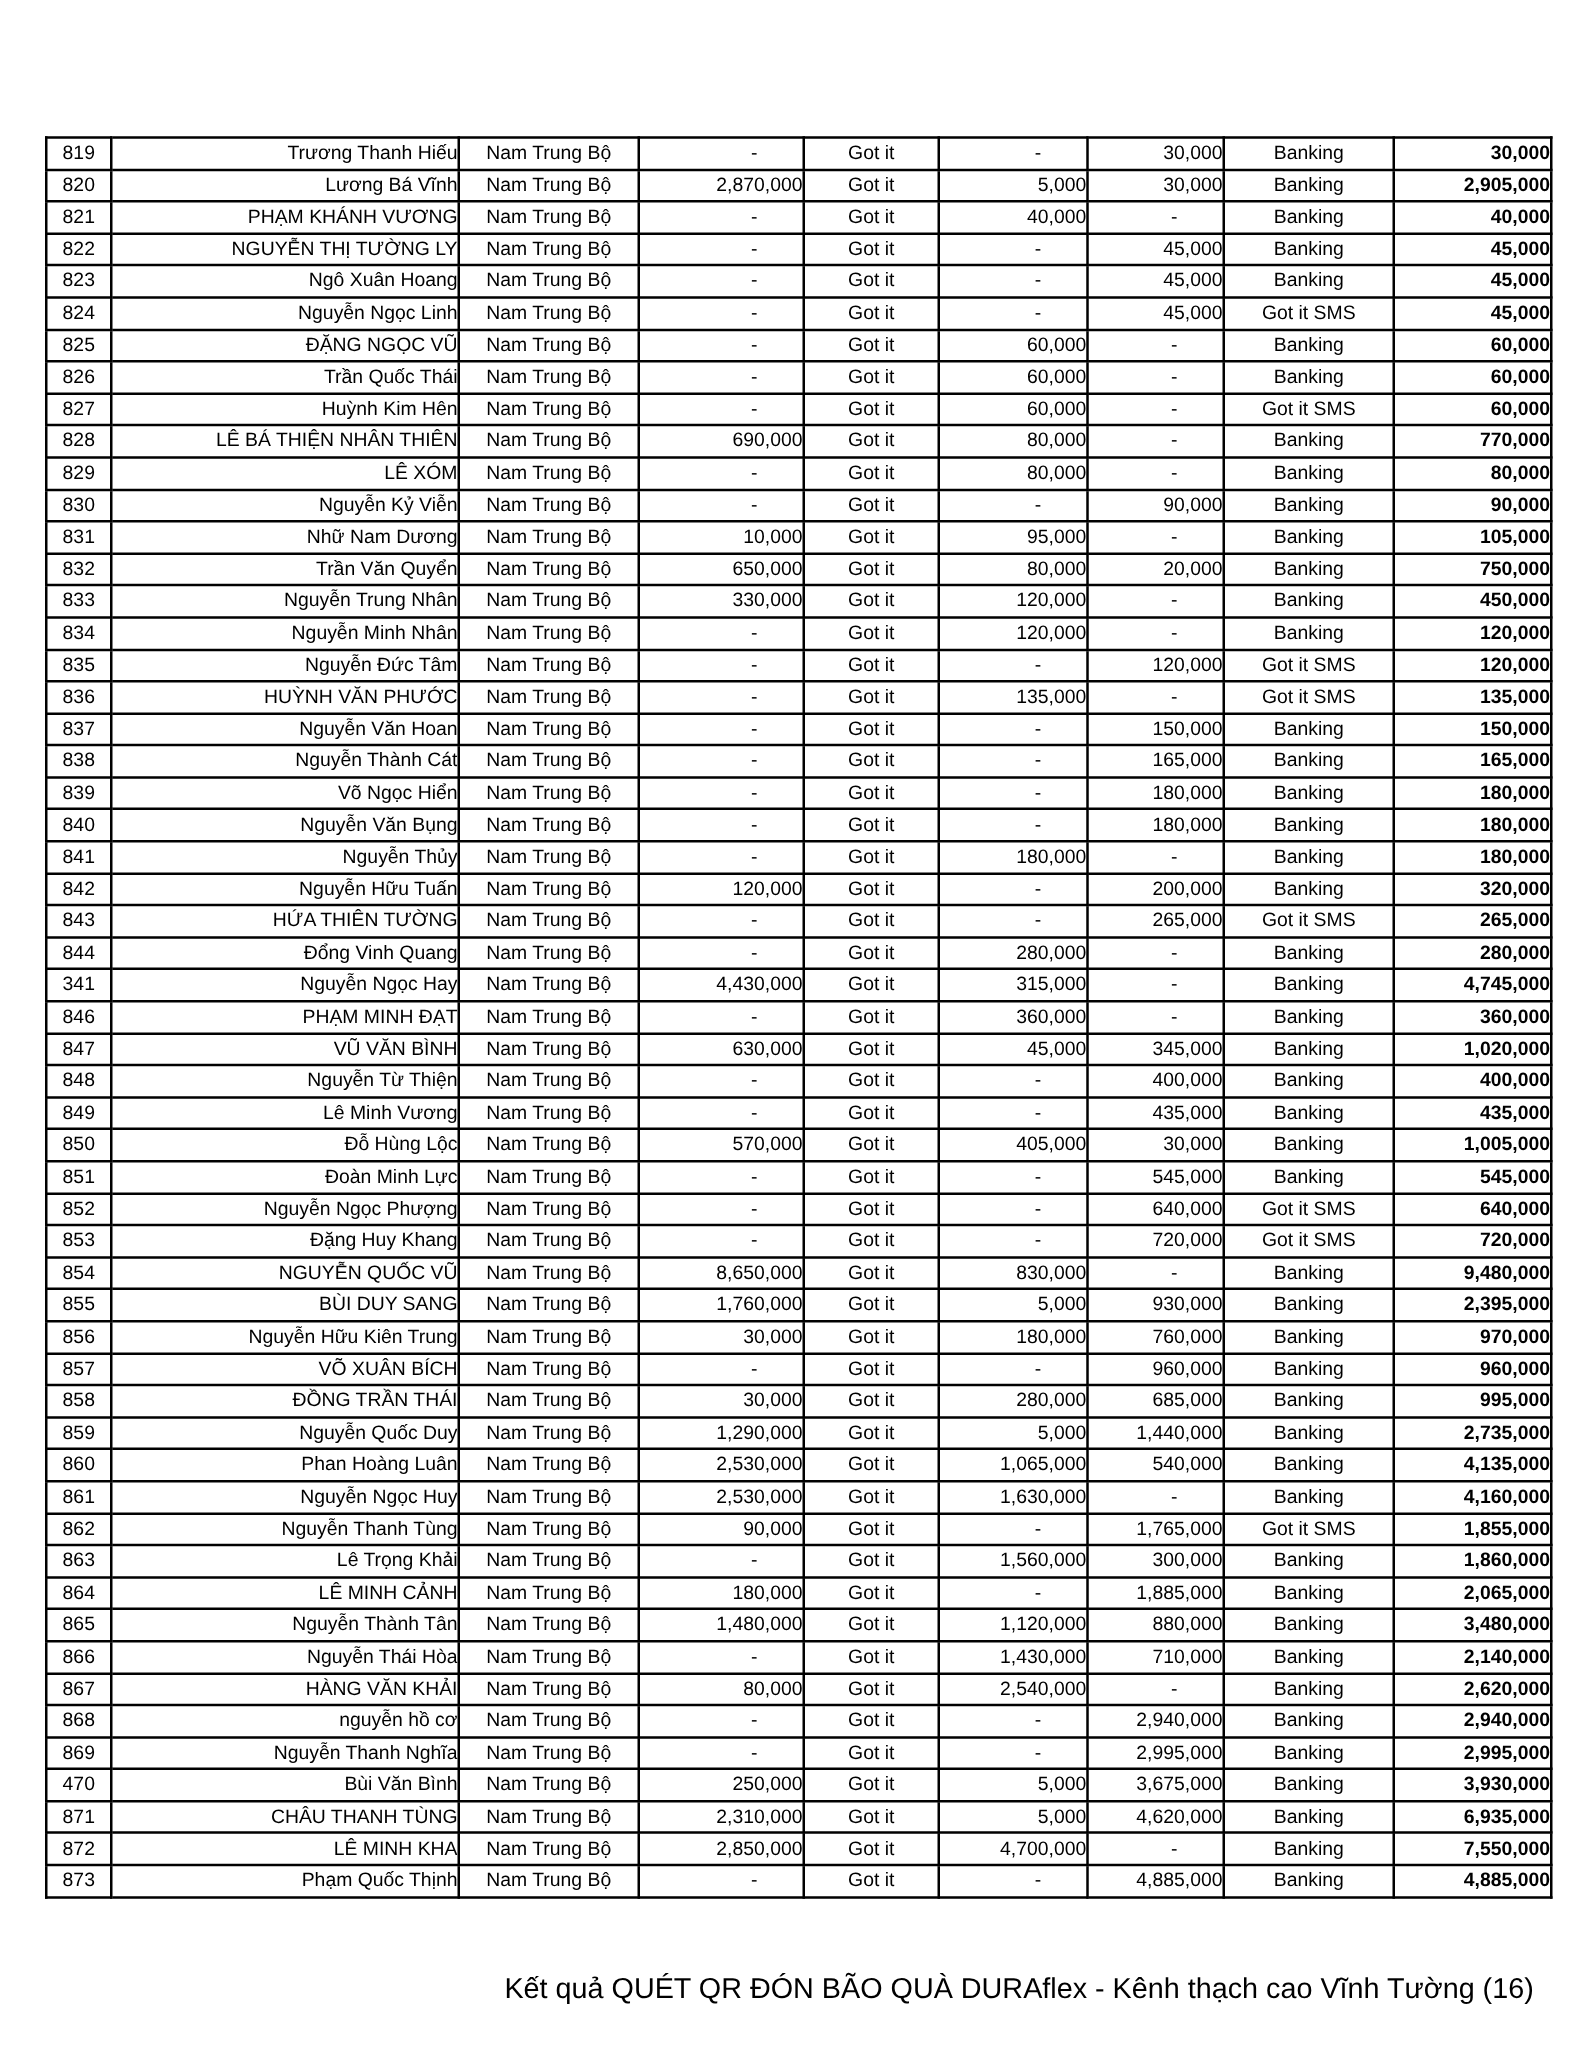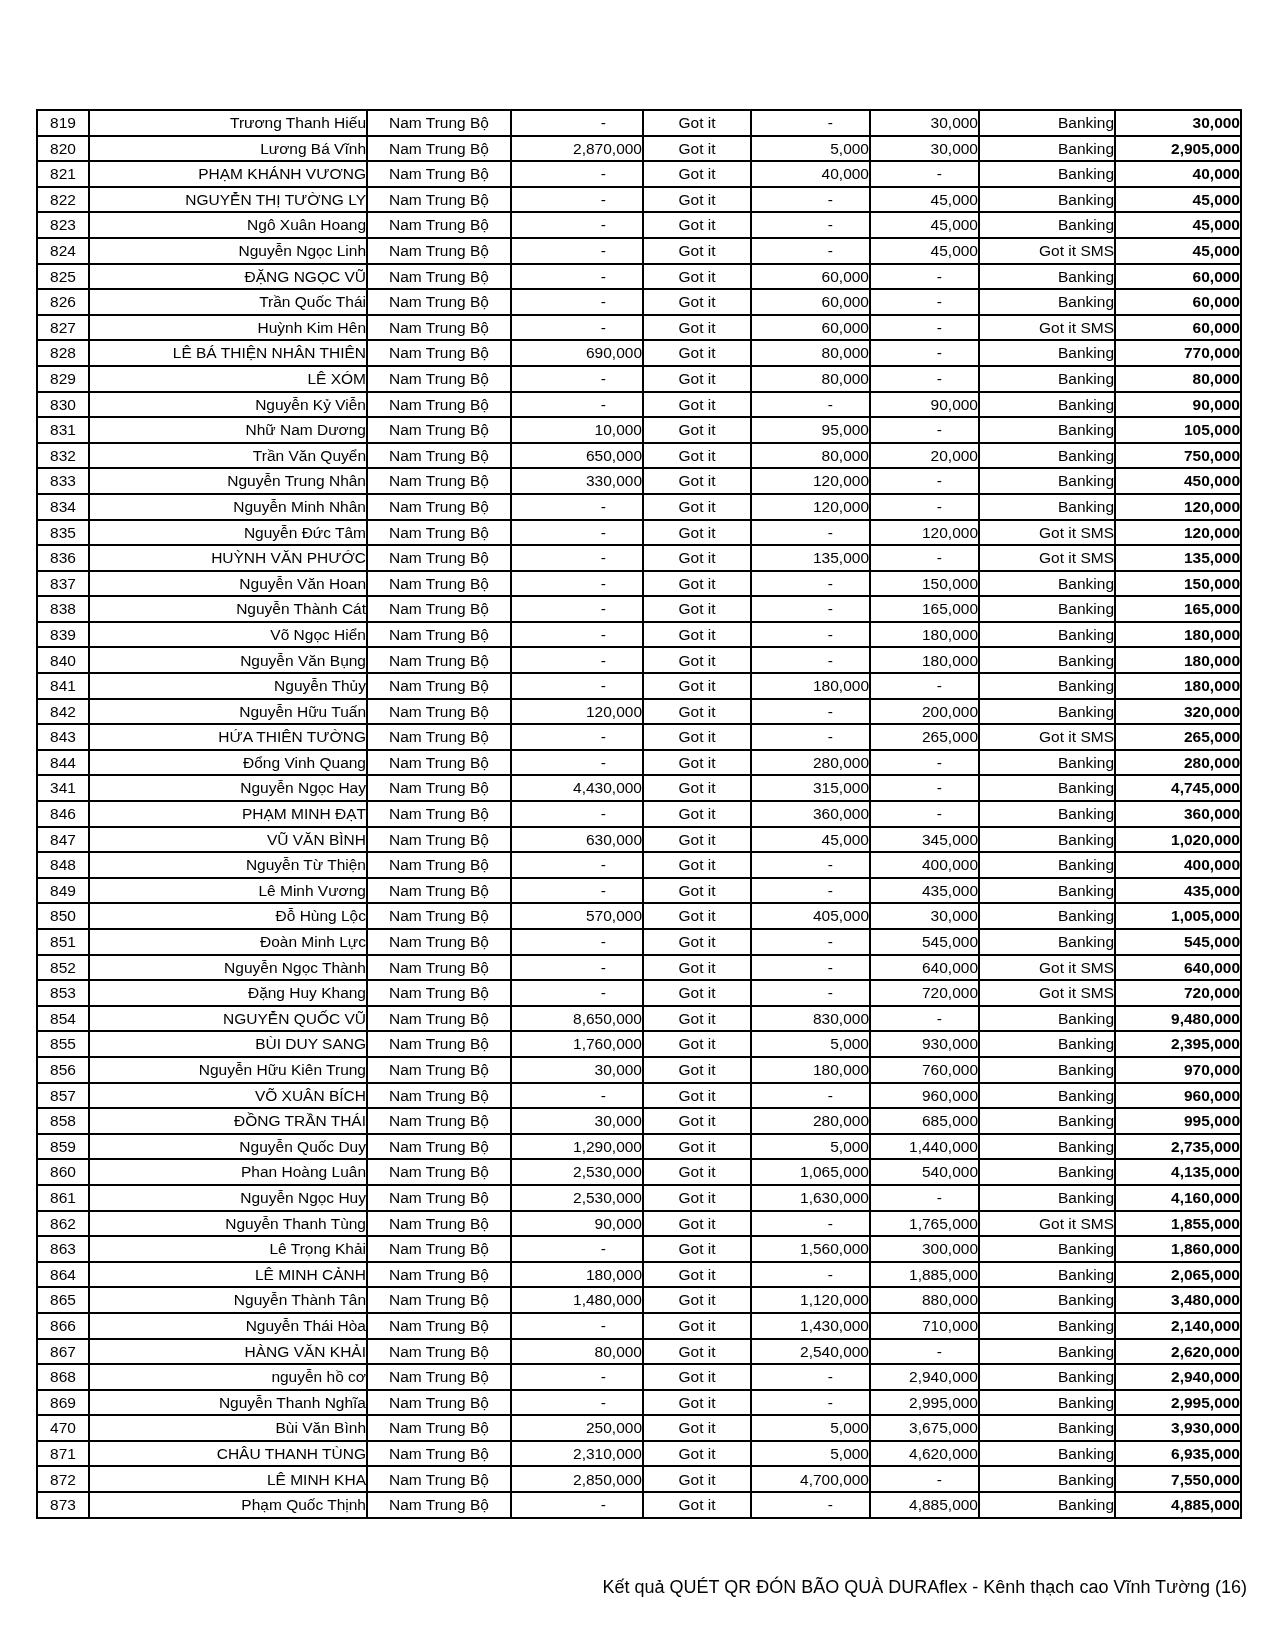--- a/index.html
+++ b/index.html
@@ -26,27 +26,27 @@
     white-space: nowrap;
     overflow: hidden;
     vertical-align: middle;
   }
   td.c-id     { text-align: center; }
   td.c-name   { text-align: right; }
   td.c-region { text-align: center; }
   td.c-num    { text-align: right; padding-right: 10px; }
   td.c-num.dash { padding-right: 36px; }
   td.c-status { text-align: center; }
-  td.c-method { text-align: right; padding-left: 8px; }
+  td.c-method { text-align: center; padding-left: 8px; }
   td.c-total  { text-align: right; padding-right: 9px; font-weight: bold; }
   .footer-caption {
     position: absolute;
     top: 1577px;
-    right: 28px;
-    font-size: 18px;
+    right: 48px;
+    font-size: 23px;
     color: #000000;
     white-space: nowrap;
   }
 </style>
 </head>
 <body>
 
 <table class="results">
   <colgroup>
     <col style="width:52px">
@@ -418,21 +418,21 @@
     <td class="c-region">Nam Trung Bộ</td>
     <td class="c-num dash">-</td>
     <td class="c-status">Got it</td>
     <td class="c-num dash">-</td>
     <td class="c-num">545,000</td>
     <td class="c-method">Banking</td>
     <td class="c-total">545,000</td>
   </tr>
       <tr>
     <td class="c-id">852</td>
-    <td class="c-name">Nguyễn Ngọc Thành</td>
+    <td class="c-name">Nguyễn Ngọc Phượng</td>
     <td class="c-region">Nam Trung Bộ</td>
     <td class="c-num dash">-</td>
     <td class="c-status">Got it</td>
     <td class="c-num dash">-</td>
     <td class="c-num">640,000</td>
     <td class="c-method">Got it SMS</td>
     <td class="c-total">640,000</td>
   </tr>
       <tr>
     <td class="c-id">853</td>

